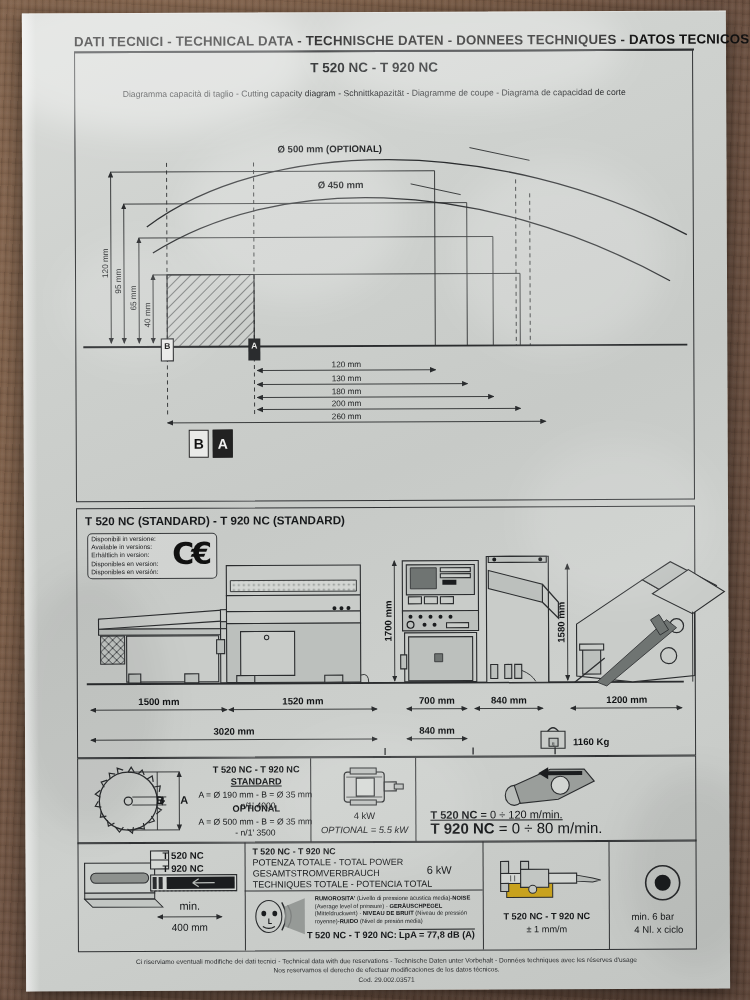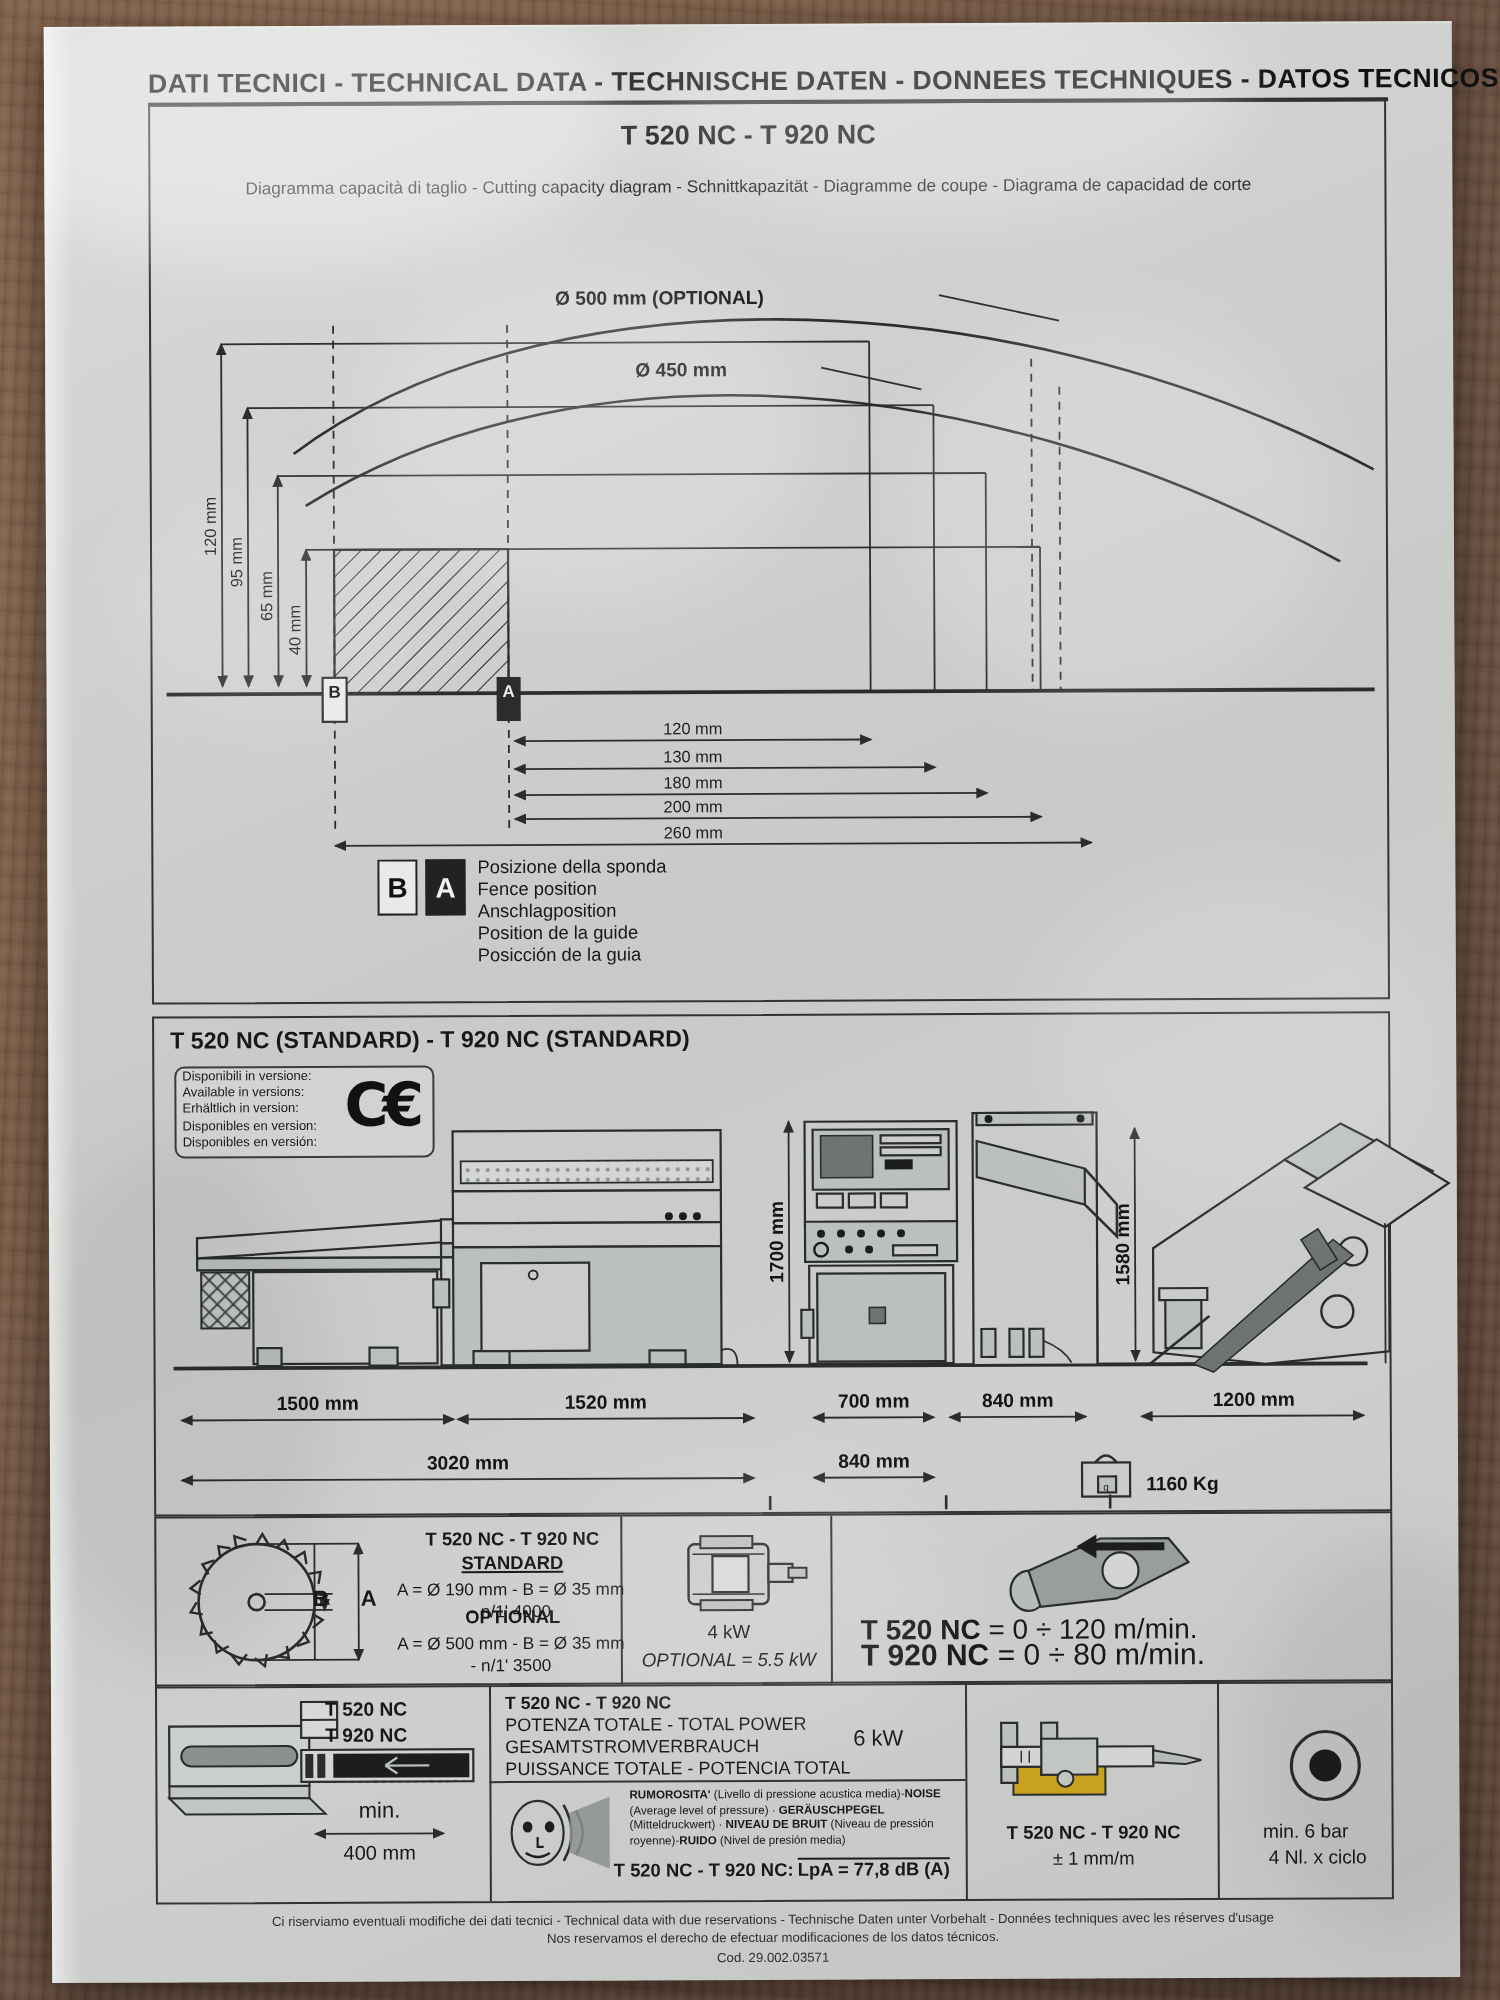--- a/index.html
+++ b/index.html
@@ -193,27 +193,20 @@
         <line class="ln thin" x1="182" y1="277" x2="445" y2="277" marker-end="url(#ah)" marker-start="url(#ahs)"></line>
         <text class="dimtxt" x="271" y="274" text-anchor="middle">200 mm</text>
 
         <line class="ln thin" x1="92" y1="290" x2="470" y2="290" marker-end="url(#ah)" marker-start="url(#ahs)"></line>
         <text class="dimtxt" x="271" y="287" text-anchor="middle">260 mm</text>
       </svg>
     </div>
 
     <div class="legendbox">
       <span class="bx bxB">B</span><span class="bx bxA">A</span>
-    </div>
-    <div class="legendtxt">
-      <div>Posizione della sponda</div>
-      <div>Fence position</div>
-      <div>Anschlagposition</div>
-      <div>Position de la guide</div>
-      <div>Posicción de la guia</div>
     </div>
 
     <div class="frame" id="sec2">
       <div class="s2title">T 520 NC (STANDARD) - T 920 NC (STANDARD)</div>
       <div class="verbox"></div>
       <div class="vertxt">
         <div>Disponibili in versione:</div>
         <div>Available in versions:</div>
         <div>Erhältlich in version:</div>
         <div>Disponibles en version:</div>
@@ -408,21 +401,21 @@
       <div class="cellTxt ctr" style="left:236px;top:66px;width:100px;font-size:9.4px;font-style:italic;">OPTIONAL =  5.5 kW</div>
 
       <div style="position:absolute;left:420px;top:4px;">
         <svg width="110" height="46" viewBox="0 0 110 46">
           <ellipse cx="16" cy="34" rx="9" ry="10" fill="#b8bcb9" stroke="#2a2c2e" stroke-width="1.1"></ellipse>
           <path d="M16,24 L52,8 L86,8 L96,20 L60,38 L22,42 Z" fill="#9a9e9b" stroke="#2a2c2e" stroke-width="1.1"></path>
           <ellipse cx="62" cy="24" rx="9" ry="9" fill="#d2d5d2" stroke="#2a2c2e" stroke-width="1.1"></ellipse>
           <path d="M84,10 L50,10 L50,6 L40,12 L50,18 L50,14 L84,14 Z" fill="#1b1d1f"></path>
         </svg>
       </div>
-      <div class="cellTxt" style="left:352px;top:52px;font-size:14px;"><span class="b">T 520 NC</span><span> = 0 ÷ 120 m/min.</span></div>
+      <div class="cellTxt" style="left:352px;top:52px;font-size:11px;text-decoration:underline;"><span class="b">T 520 NC</span><span> = 0 ÷ 120 m/min.</span></div>
       <div class="cellTxt" style="left:352px;top:65px;font-size:15px;"><span class="b">T 920 NC</span><span> = 0 ÷ 80 m/min.</span></div>
     </div>
 
     <div class="frame" id="sec4">
       <div class="vdiv" style="left:166px"></div>
       <div class="vdiv" style="left:404px"></div>
       <div class="vdiv" style="left:530px"></div>
       <div style="position:absolute;left:166px;top:48px;width:238px;height:1.4px;background:#303234;"></div>
 
       <div style="position:absolute;left:4px;top:6px;">
@@ -447,21 +440,21 @@
         <svg width="70" height="8" viewBox="0 0 70 8">
             <line class="ln thin" x1="3" y1="4" x2="67" y2="4" marker-end="url(#ah)" marker-start="url(#ahs)"></line>
           </svg>
       </div>
       <div class="cellTxt ctr" style="left:74px;top:58px;width:74px;font-size:11px;">min.</div>
       <div class="cellTxt ctr" style="left:70px;top:79px;width:82px;font-size:10px;">400 mm</div>
 
       <div class="cellTxt b" style="left:174px;top:4px;font-size:8.8px;">T 520 NC - T 920 NC</div>
       <div class="cellTxt" style="left:174px;top:15px;font-size:9px;">POTENZA TOTALE - TOTAL POWER</div>
       <div class="cellTxt" style="left:174px;top:26px;font-size:9px;">GESAMTSTROMVERBRAUCH</div>
-      <div class="cellTxt" style="left:174px;top:37px;font-size:9px;">PUISSANCE TOTALE - POTENCIA TOTAL</div>
+      <div class="cellTxt" style="left:174px;top:37px;font-size:9px;">TECHNIQUES TOTALE - POTENCIA TOTAL</div>
       <div class="cellTxt" style="left:348px;top:23px;font-size:11px;">6 kW</div>
 
       <div style="position:absolute;left:172px;top:54px;">
         <svg width="62" height="40" viewBox="0 0 62 40">
           <ellipse cx="18" cy="20" rx="13" ry="16" fill="#c9ccc9" stroke="#2a2c2e" stroke-width="1.1"></ellipse>
           <ellipse cx="13" cy="17" rx="2.4" ry="2.8" fill="#1b1d1f"></ellipse>
           <ellipse cx="24" cy="17" rx="2.4" ry="2.8" fill="#1b1d1f"></ellipse>
           <path d="M18,22 l0,5 l3,0" stroke="#1b1d1f" stroke-width="1.1" fill="none"></path>
           <path d="M12,30 q6,4 12,0" stroke="#1b1d1f" stroke-width="1.2" fill="none"></path>
           <path d="M31,6 q8,14 0,28" stroke="#2a2c2e" stroke-width="1.3" fill="none"></path>

